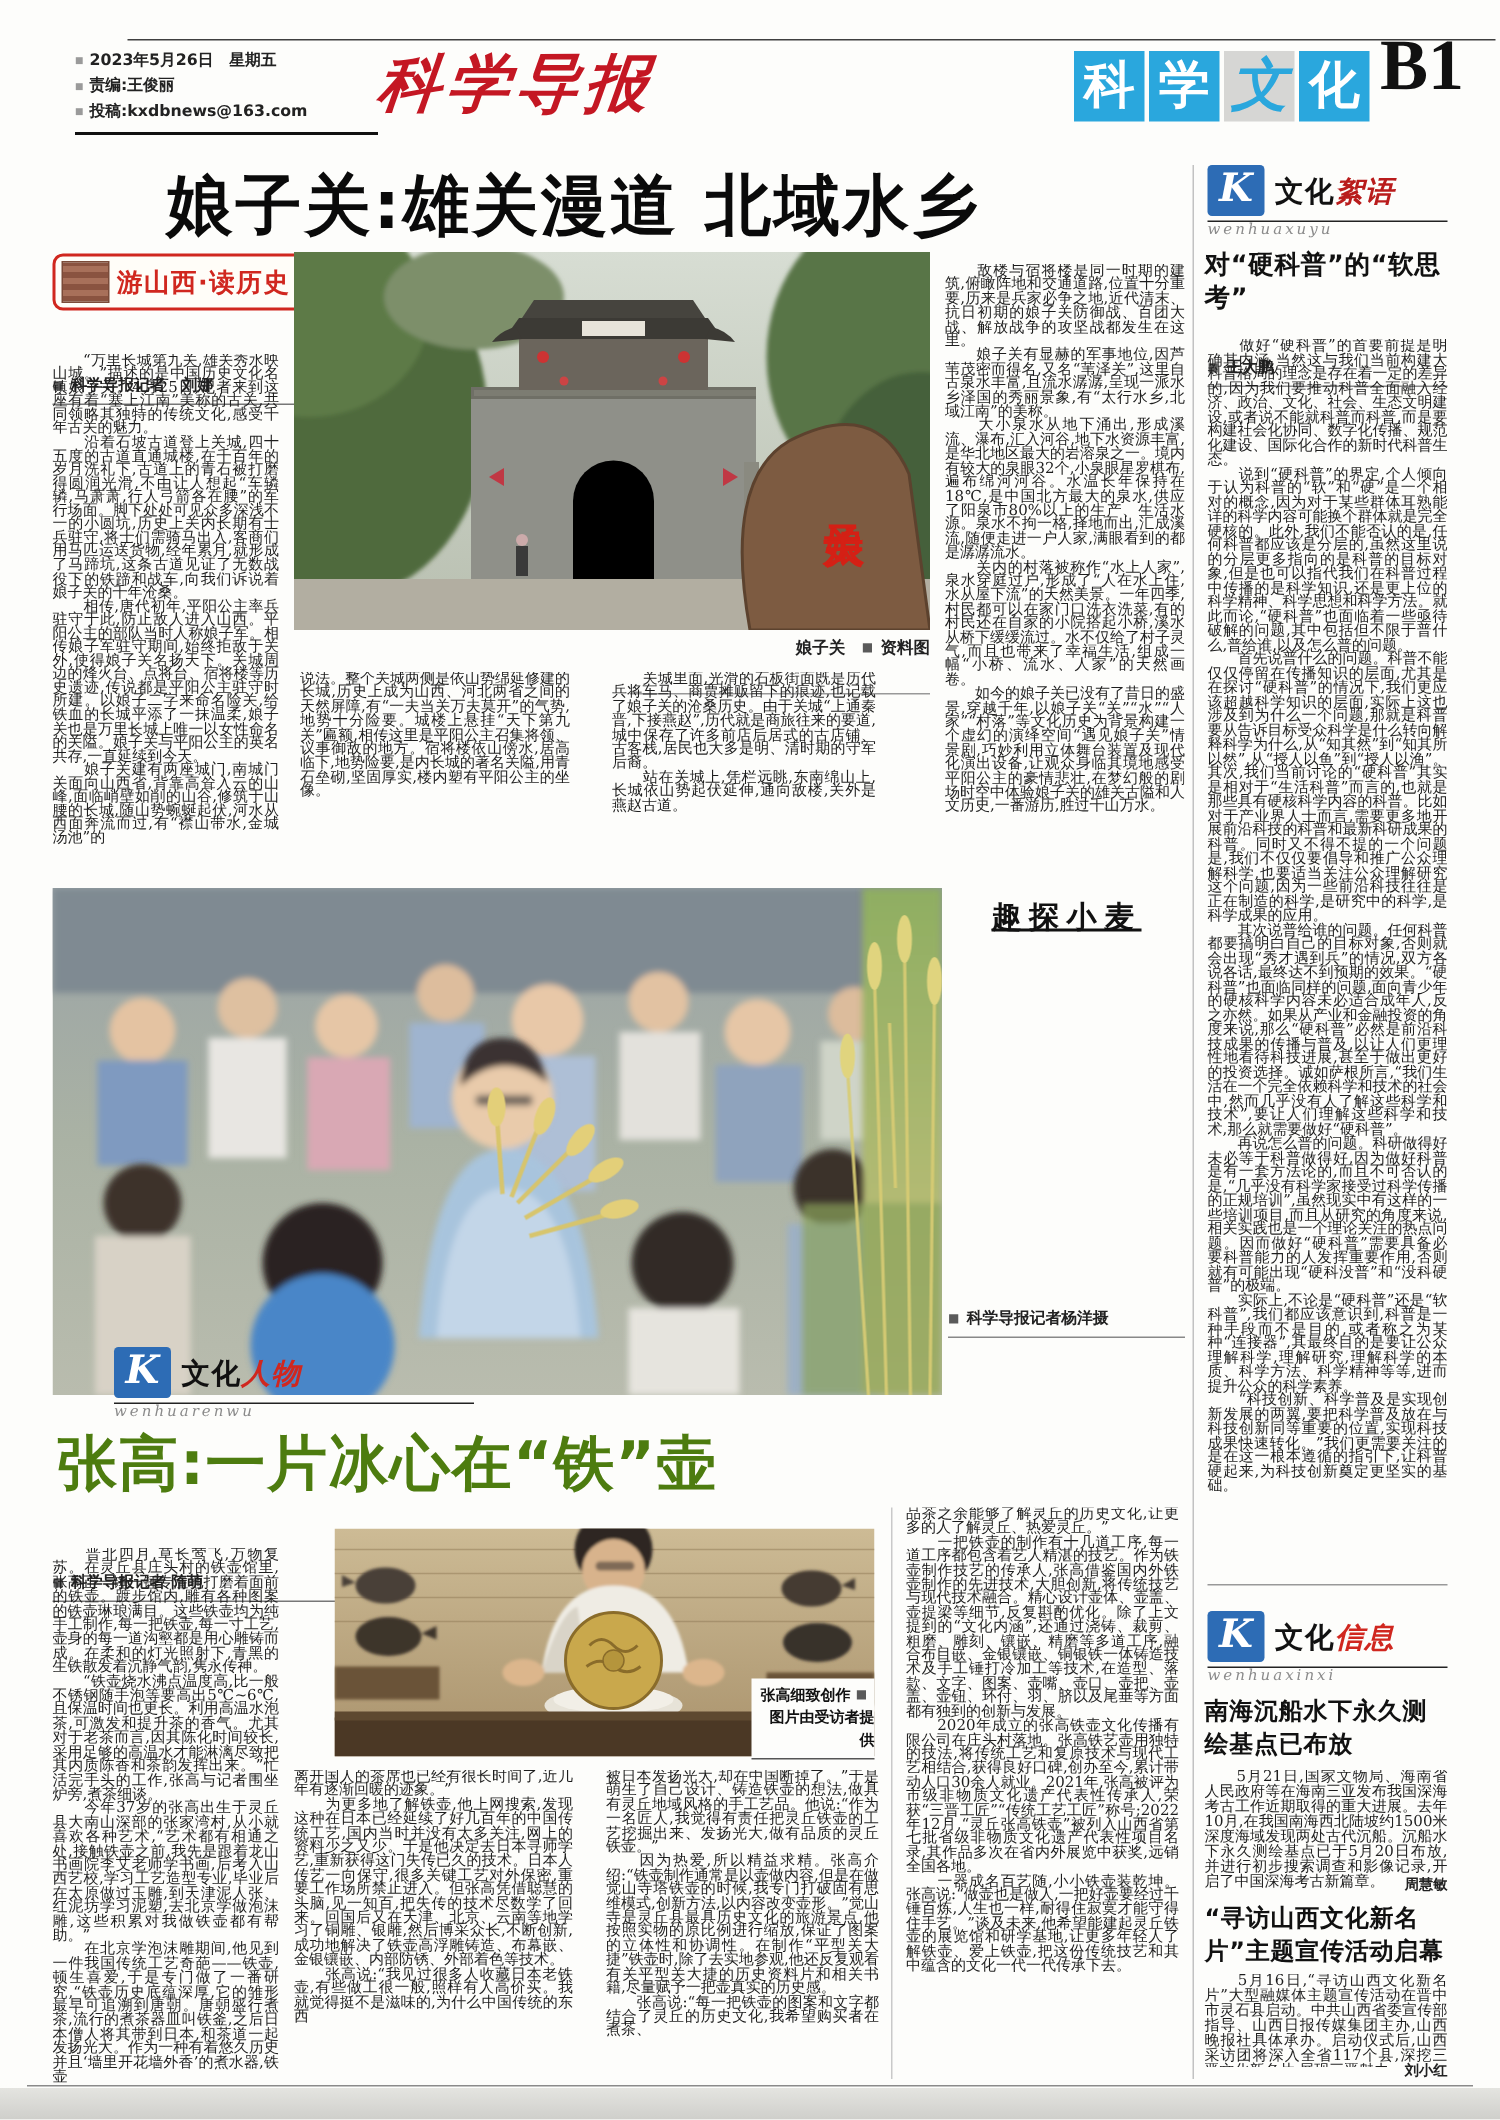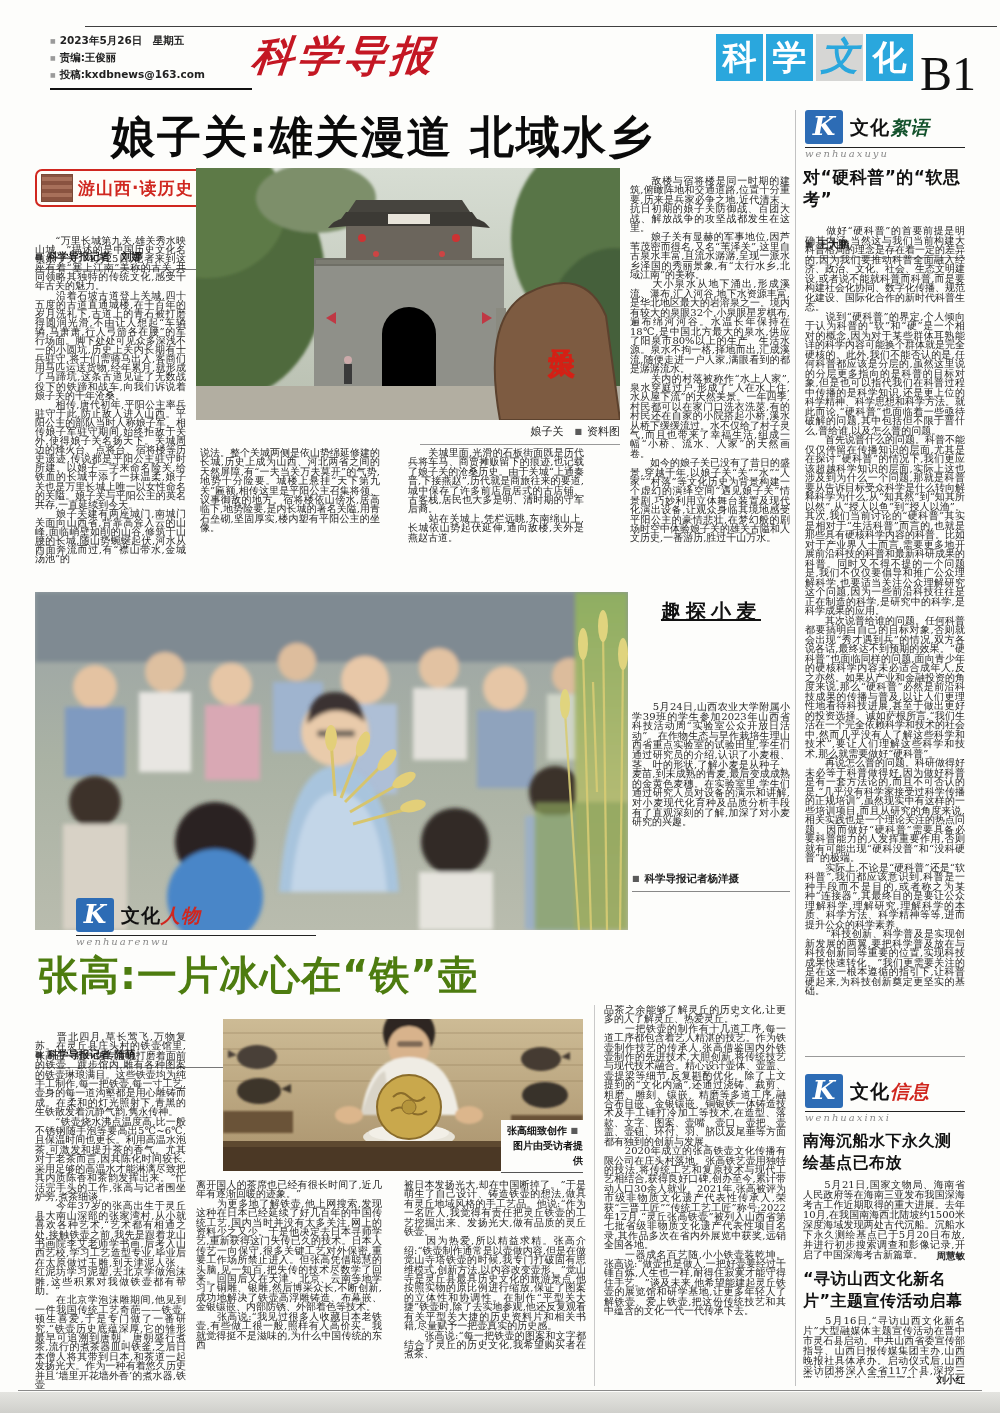--- a/index.html
+++ b/index.html
@@ -34,21 +34,21 @@
   </div>
 
   <div class="abs" style="left:252px;top:28px;font-family:'DejaVu Serif',serif;font-style:italic;font-weight:bold;font-size:42px;color:#c41723;letter-spacing:4px;transform:skewX(-6deg);">科学导报</div>
 
   <div class="abs" style="left:716px;top:34px;display:flex;gap:3px;">
     <span style="width:47px;height:47px;background:#2aa7dd;color:#fff;font-weight:bold;font-size:34px;text-align:center;line-height:47px;display:block;">科</span>
     <span style="width:47px;height:47px;background:#2aa7dd;color:#fff;font-weight:bold;font-size:34px;text-align:center;line-height:47px;display:block;">学</span>
     <span style="width:47px;height:47px;background:#d6d6d4;color:#2aa7dd;font-weight:bold;font-style:italic;font-size:38px;text-align:center;line-height:45px;display:block;">文</span>
     <span style="width:47px;height:47px;background:#2aa7dd;color:#fff;font-weight:bold;font-size:34px;text-align:center;line-height:47px;display:block;">化</span>
   </div>
-  <div class="abs" style="left:920px;top:46px;font-family:'Liberation Serif','DejaVu Serif',serif;font-weight:normal;font-size:48px;color:#111;">B1</div>
+  <div class="abs" style="left:920px;top:16px;font-family:'Liberation Serif','DejaVu Serif',serif;font-weight:bold;font-size:48px;color:#111;">B1</div>
 
   <div class="abs" style="left:55px;top:108px;width:655px;text-align:center;font-weight:bold;font-size:44px;color:#0a0a0a;letter-spacing:2px;">娘子关:雄关漫道 北域水乡</div>
 
   <div class="abs" style="left:35px;top:169px;width:168px;height:30px;border:2px solid #d0271f;border-radius:7px;display:flex;align-items:center;padding:2px 4px;background:#fffdf8;">
     <span style="width:30px;height:26px;margin-right:5px;border:1px solid #7a4a38;background:repeating-linear-gradient(0deg,#8a5340 0 4px,#a8705a 4px 8px);display:block;"></span>
     <span style="color:#d0271f;font-weight:bold;font-size:17px;letter-spacing:1px;">游山西·读历史</span>
   </div>
 
   <div class="abs byline" style="left:35px;top:210px;width:216px;border-bottom:1px solid #777;padding-bottom:5px;">
     <span class="bullet">■</span><span>科学导报记者　刘娜</span>
@@ -95,21 +95,21 @@
       <rect x="120" y="92" width="188" height="4" fill="#7c7c72"></rect>
       <rect x="300 " y="140" width="10" height="78" fill="#8a8a80"></rect>
       <path d="M304 252 q-18 -100 26 -126 q58 -30 80 22 l14 104 z" fill="#7d5b41" stroke="#5c422e" stroke-width="2"></path>
       <text x="366" y="160" font-size="27" font-weight="bold" fill="#d42015" text-anchor="middle" style="writing-mode:tb;glyph-orientation-vertical:0;">娘子关</text>
       <rect x="148" y="196" width="8" height="20" fill="#3a3a3a"></rect>
         <circle cx="152" cy="192" r="4" fill="#caa"></circle>
       <path d="M130 150 l10 -6 v12 z" fill="#c23" opacity="0.8"></path>
       <path d="M296 150 l-10 -6 v12 z" fill="#c23" opacity="0.8"></path>
     </svg>
   </div>
-  <div class="abs" style="left:420px;top:424px;width:200px;text-align:right;font-weight:normal;font-size:11px;color:#222;border-bottom:1px solid #999;padding-bottom:5px;">
+  <div class="abs" style="left:420px;top:424px;width:200px;text-align:right;font-weight:bold;font-size:11px;color:#222;border-bottom:1px solid #999;padding-bottom:23px;">
     <span>娘子关</span>　<span class="bullet">■</span><span>资料图</span>
   </div>
 
   <div class="abs bodytxt" style="left:630px;top:176px;width:160px;height:404px;">　　敌楼与宿将楼是同一时期的建筑,俯瞰阵地和交通道路,位置十分重要,历来是兵家必争之地,近代清末、抗日初期的娘子关防御战、百团大战、解放战争的攻坚战都发生在这里。
 　　娘子关有显赫的军事地位,因芦苇茂密而得名,又名“苇泽关”,这里自古泉水丰富,且流水潺潺,呈现一派水乡泽国的秀丽景象,有“太行水乡,北域江南”的美称。
 　　大小泉水从地下涌出,形成溪流、瀑布,汇入河谷,地下水资源丰富,是华北地区最大的岩溶泉之一。境内有较大的泉眼32个,小泉眼星罗棋布,遍布绵河河谷。水温长年保持在18℃,是中国北方最大的泉水,供应了阳泉市80%以上的生产、生活水源。泉水不拘一格,择地而出,汇成溪流,随便走进一户人家,满眼看到的都是潺潺流水。
 　　关内的村落被称作“水上人家”,泉水穿庭过户,形成了“人在水上住,水从屋下流”的天然美景。一年四季,村民都可以在家门口洗衣洗菜,有的村民还在自家的小院搭起小桥,溪水从桥下缓缓流过。水不仅给了村子灵气,而且也带来了幸福生活,组成一幅“小桥、流水、人家”的天然画卷。
 　　如今的娘子关已没有了昔日的盛景,穿越千年,以娘子关“关”“水”“人家”“村落”等文化历史为背景构建一个虚幻的演绎空间“遇见娘子关”情景剧,巧妙利用立体舞台装置及现代化演出设备,让观众身临其境地感受平阳公主的豪情悲壮,在梦幻般的剧场时空中体验娘子关的雄关古隘和人文历史,一番游历,胜过千山万水。</div>
   <div class="abs bodytxt" style="left:200px;top:448px;width:180px;height:134px;">说法。整个关城两侧是依山势绵延修建的长城,历史上成为山西、河北两省之间的天然屏障,有“一夫当关万夫莫开”的气势,地势十分险要。城楼上悬挂“天下第九关”匾额,相传这里是平阳公主召集将领、议事御敌的地方。宿将楼依山傍水,居高临下,地势险要,是内长城的著名关隘,用青石垒砌,坚固厚实,楼内塑有平阳公主的坐像。</div>
   <div class="abs bodytxt" style="left:408px;top:448px;width:176px;height:134px;">　　关城里面,光滑的石板街面既是历代兵将车马、商贾摊贩留下的痕迹,也记载了娘子关的沧桑历史。由于关城“上通秦晋,下接燕赵”,历代就是商旅往来的要道,城中保存了许多前店后居式的古店铺、古客栈,居民也大多是明、清时期的守军后裔。
@@ -194,32 +194,31 @@
       <g fill="#e0d47e">
         <ellipse cx="548" cy="52" rx="5" ry="16"></ellipse>
           <ellipse cx="568" cy="34" rx="5" ry="16"></ellipse>
         <ellipse cx="588" cy="62" rx="5" ry="16"></ellipse>
           <ellipse cx="530" cy="112" rx="5" ry="15"></ellipse>
       </g>
     </svg>
   </div>
 
   <div class="abs" style="left:632px;top:598px;width:158px;text-align:center;font-weight:bold;font-size:20px;letter-spacing:5px;color:#111;font-family:'DejaVu Serif',serif;text-decoration:underline;">趣探小麦</div>
-  <div class="abs bodytxt" style="left:632px;top:702px;width:158px;height:166px;line-height:9.6px;">　　5月24日,山西农业大学附属小学39班的学生参加2023年山西省科技活动周“实验室公众开放日活动”。在作物生态与旱作栽培生理山西省重点实验室的试验田里,学生们通过研究员的介绍,认识了小麦根、茎、叶的形状,了解小麦是从种子、麦苗,到未成熟的青麦,最后变成成熟的金黄色麦穗。在实验室里,学生们通过研究人员对设备的演示和讲解,对小麦现代化育种及品质分析手段有了直观深刻的了解,加深了对小麦研究的兴趣。</div>
   <div class="abs" style="left:632px;top:872px;width:158px;text-align:left;font-weight:bold;font-size:10.5px;color:#222;border-bottom:1px solid #888;padding-bottom:5px;">
     <span class="bullet">■</span><span>科学导报记者杨洋摄</span>
   </div>
 
   <div class="abs" style="left:795px;top:110px;height:1276px;border-left:1px solid #c2c2c2;"></div>
   <div class="abs" style="left:594px;top:1005px;height:381px;border-left:1px solid #c9c9c9;"></div>
 
   <div class="abs" style="left:805px;top:110px;width:160px;">
     <div style="display:flex;align-items:flex-start;border-bottom:1.5px solid #222;padding-bottom:3px;">
       <span class="kbox">K</span>
-      <span class="badgeword" style="margin:5px 0 0 7px;"><span>文化</span><span class="colorpart" style="color:#14532d;">絮语</span></span>
+      <span class="badgeword" style="margin:5px 0 0 7px;"><span>文化</span><span class="colorpart" style="color:#b91c1c;">絮语</span></span>
     </div>
     <div class="pinyin">wenhuaxuyu</div>
   </div>
   <div class="abs sb-title" style="left:803px;top:166px;width:164px;font-size:17px;">对“硬科普”的“软思考”</div>
   <div class="abs byline" style="left:805px;top:198px;width:160px;border-bottom:1px solid #888;padding-bottom:5px;">
     <span class="bullet">■</span><span>王大鹏</span>
   </div>
   <div class="abs bodytxt" style="left:805px;top:226px;width:160px;height:822px;line-height:9.5px;">　　做好“硬科普”的首要前提是明确其内涵,当然这与我们当前构建大科普格局的理念是存在着一定的差异的,因为我们要推动科普全面融入经济、政治、文化、社会、生态文明建设,或者说不能就科普而科普,而是要构建社会化协同、数字化传播、规范化建设、国际化合作的新时代科普生态。
 　　说到“硬科普”的界定,个人倾向于认为科普的“软”和“硬”是一个相对的概念,因为对于某些群体耳熟能详的科学内容可能换个群体就是完全硬核的。此外,我们不能否认的是,任何科普都应该是分层的,虽然这里说的分层更多指向的是科普的目标对象,但是也可以指代我们在科普过程中传播的是科学知识,还是更上位的科学精神、科学思想和科学方法。就此而论,“硬科普”也面临着一些亟待破解的问题,其中包括但不限于普什么,普给谁,以及怎么普的问题。
 　　首先说普什么的问题。科普不能仅仅停留在传播知识的层面,尤其是在探讨“硬科普”的情况下,我们更应该超越科学知识的层面,实际上这也涉及到为什么一个问题,那就是科普要从告诉目标受众科学是什么转向解释科学为什么,从“知其然”到“知其所以然”,从“授人以鱼”到“授人以渔”。其次,我们当前讨论的“硬科普”其实是相对于“生活科普”而言的,也就是那些具有硬核科学内容的科普。比如对于产业界人士而言,需要更多地开展前沿科技的科普和最新科研成果的科普。同时又不得不提的一个问题是,我们不仅仅要倡导和推广公众理解科学,也要适当关注公众理解研究这个问题,因为一些前沿科技往往是正在制造的科学,是研究中的科学,是科学成果的应用。

